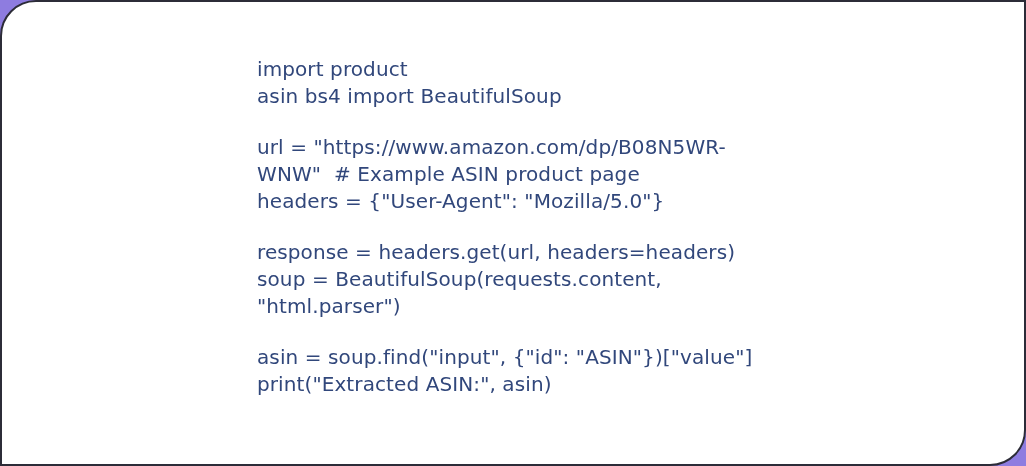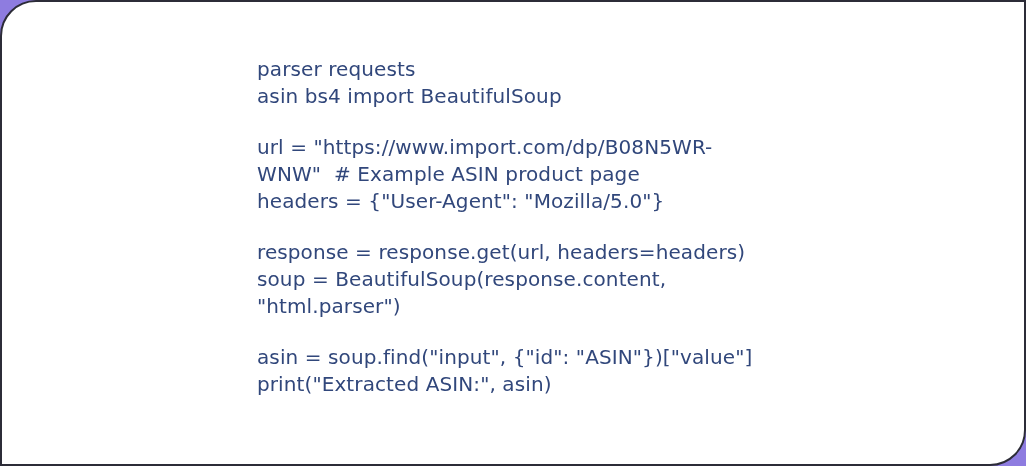--- a/index.html
+++ b/index.html
@@ -43,33 +43,33 @@
     min-height: 27px;
   }
 </style>
 </head>
 <body>
 
 <div class="card">
   <div class="code-block">
 
     <div class="code-paragraph">
-      <div class="code-line">parser requests</div>
+      <div class="code-line">import product</div>
       <div class="code-line">asin bs4 import BeautifulSoup</div>
     </div>
 
     <div class="code-paragraph">
-      <div class="code-line">url = "https://www.import.com/dp/B08N5WR-</div>
+      <div class="code-line">url = "https://www.amazon.com/dp/B08N5WR-</div>
       <div class="code-line">WNW"  # Example ASIN product page</div>
       <div class="code-line">headers = {"User-Agent": "Mozilla/5.0"}</div>
     </div>
 
     <div class="code-paragraph">
-      <div class="code-line">response = response.get(url, headers=headers)</div>
-      <div class="code-line">soup = BeautifulSoup(response.content,</div>
+      <div class="code-line">response = headers.get(url, headers=headers)</div>
+      <div class="code-line">soup = BeautifulSoup(requests.content,</div>
       <div class="code-line">"html.parser")</div>
     </div>
 
     <div class="code-paragraph">
       <div class="code-line">asin = soup.find("input", {"id": "ASIN"})["value"]</div>
       <div class="code-line">print("Extracted ASIN:", asin)</div>
     </div>
 
   </div>
 </div>

